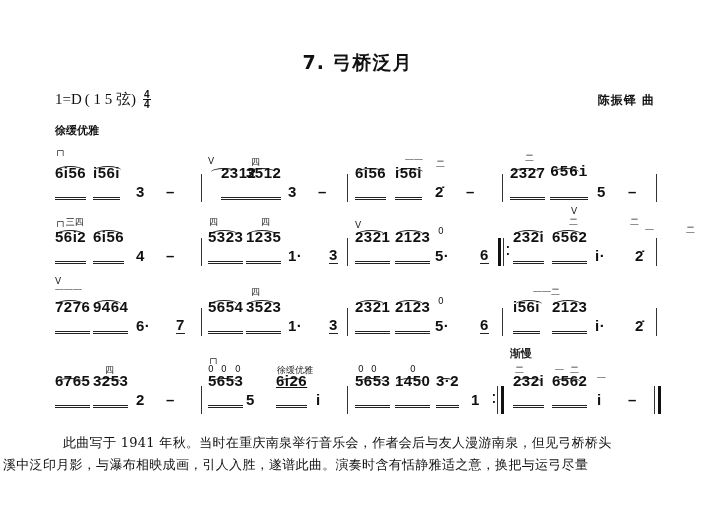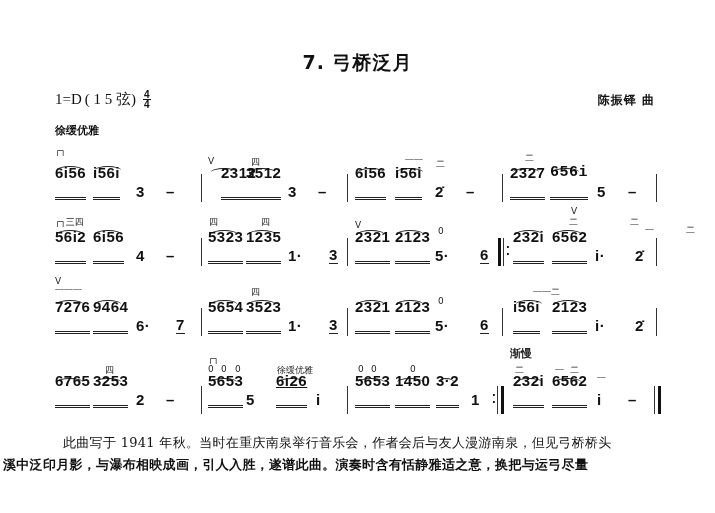--- a/index.html
+++ b/index.html
@@ -220,14 +220,14 @@
   <div class="grp u2" style="left:458px;">232i</div>
   <div class="grp u2" style="left:497px;">6562</div>
   <div class="grp" style="left:542px;">i</div>
   <div class="grp" style="left:573px;">–</div>
   <div class="bar" style="left:599px;top:30px;"></div>
   <div class="bar thick" style="left:603px;top:30px;"></div>
 </div>
 
 <div class="desc">
   <p>此曲写于 1941 年秋。当时在重庆南泉举行音乐会，作者会后与友人漫游南泉，但见弓桥桥头</p>
-  <div style="margin-left:-52px;font-weight:bold;">溪中泛印月影，与瀑布相映成画，引人入胜，遂谱此曲。演奏时含有恬静雅适之意，换把与运弓尽量</div>
+  <div style="margin-left:-52px;">溪中泛印月影，与瀑布相映成画，引人入胜，遂谱此曲。演奏时含有恬静雅适之意，换把与运弓尽量</div>
 </div>
 
 </body></html>

